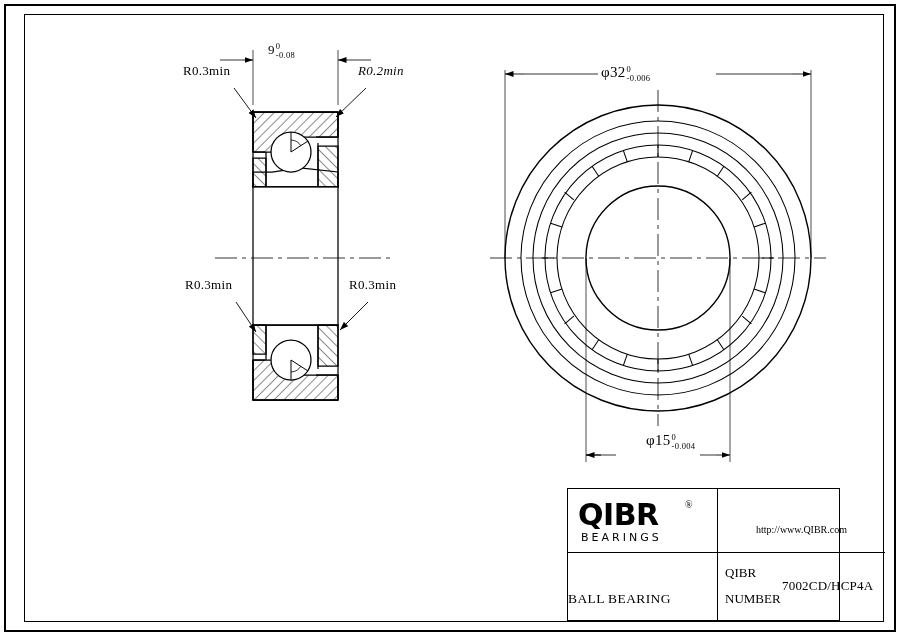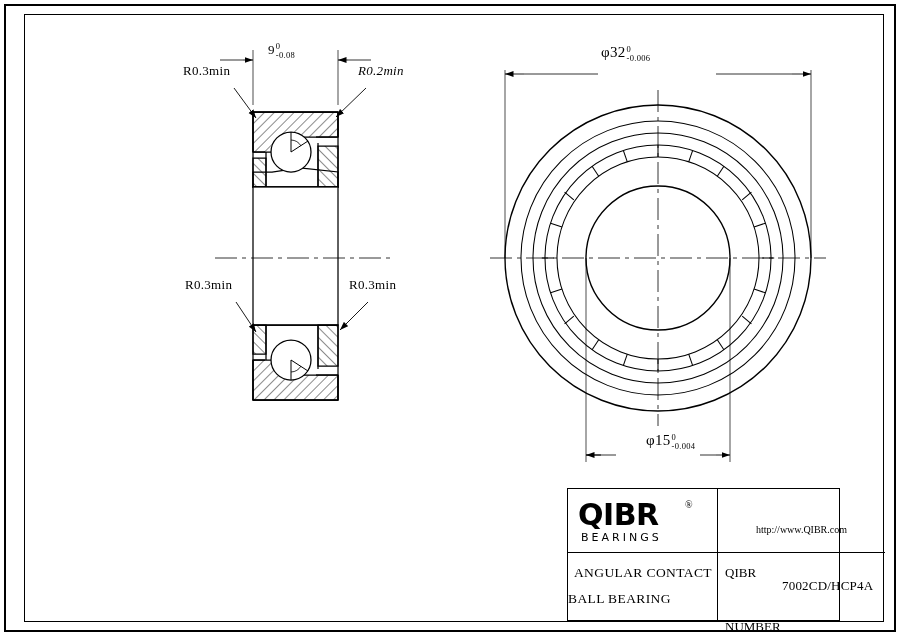--- a/index.html
+++ b/index.html
@@ -28,21 +28,21 @@
   .logo-reg{position:absolute;left:117px;top:10px;font-size:10px;}
   .logo-sub{position:absolute;left:13px;top:42px;font-family:"DejaVu Sans",sans-serif;font-size:11px;letter-spacing:3px;}
 
   .co-line1{position:absolute;left:0;top:13px;width:167px;text-align:center;font-size:11.5px;letter-spacing:.2px;}
   .co-line2{position:absolute;left:0;top:35px;width:167px;text-align:center;font-size:10px;}
 
   .desc-l1{position:absolute;left:0;top:12px;width:150px;text-align:center;font-size:13.5px;letter-spacing:.4px;}
   .desc-l2{position:absolute;left:0;top:38px;width:150px;text-align:left;font-size:13.5px;letter-spacing:.4px;}
 
   .part-l1{position:absolute;left:7px;top:12px;font-size:13px;}
-  .part-l2{position:absolute;left:7px;top:38px;font-size:13px;margin-top:28px;}
+  .part-l2{position:absolute;left:7px;top:38px;font-size:13px;}
   .partno{position:absolute;left:6px;top:25px;font-size:13px;letter-spacing:.2px;}
 </style>
 </head>
 <body>
 
 <div id="sheet">
 
   <div class="frame-outer"></div>
   <div class="frame-inner"></div>
 
@@ -178,42 +178,41 @@
 
   <div class="lbl" style="left:268px;top:42px;">
     <span>9</span><span class="frac"><span class="up">0</span><span class="dn">-0.08</span></span>
   </div>
 
   <div class="lbl" style="left:183px;top:63px;">R0.3min</div>
   <div class="lbl" style="left:358px;top:63px;font-style:italic;">R0.2min</div>
   <div class="lbl" style="left:185px;top:277px;">R0.3min</div>
   <div class="lbl" style="left:349px;top:277px;">R0.3min</div>
 
-  <div class="lbl" style="left:601px;top:44px;font-size:15px;">
+  <div class="lbl" style="left:601px;top:64px;font-size:15px;">
     <span>φ</span><span>32</span><span class="frac"><span class="up">0</span><span class="dn">-0.006</span></span>
   </div>
 
   <div class="lbl" style="left:646px;top:432px;font-size:15px;">
     <span>φ</span><span>15</span><span class="frac"><span class="up">0</span><span class="dn">-0.004</span></span>
   </div>
 
   <div id="titleblock">
 
     <div id="tb-logo">
       <span class="logo-main">QIBR</span>
       <span class="logo-reg">®</span>
       <span class="logo-sub">BEARINGS</span>
     </div>
 
     <div id="tb-company">
       <div class="co-line2">http://www.QIBR.com</div>
     </div>
 
     <div id="tb-desc">
-      <div class="desc-l1">ANGULAR CONTACT</div>
       <div class="desc-l2">BALL BEARING</div>
     </div>
 
     <div id="tb-partlabel">
       <div class="part-l1">QIBR</div>
       <div class="part-l2">NUMBER</div>
     </div>
 
     <div id="tb-partno">
       <div class="partno">7002CD/HCP4A</div>

